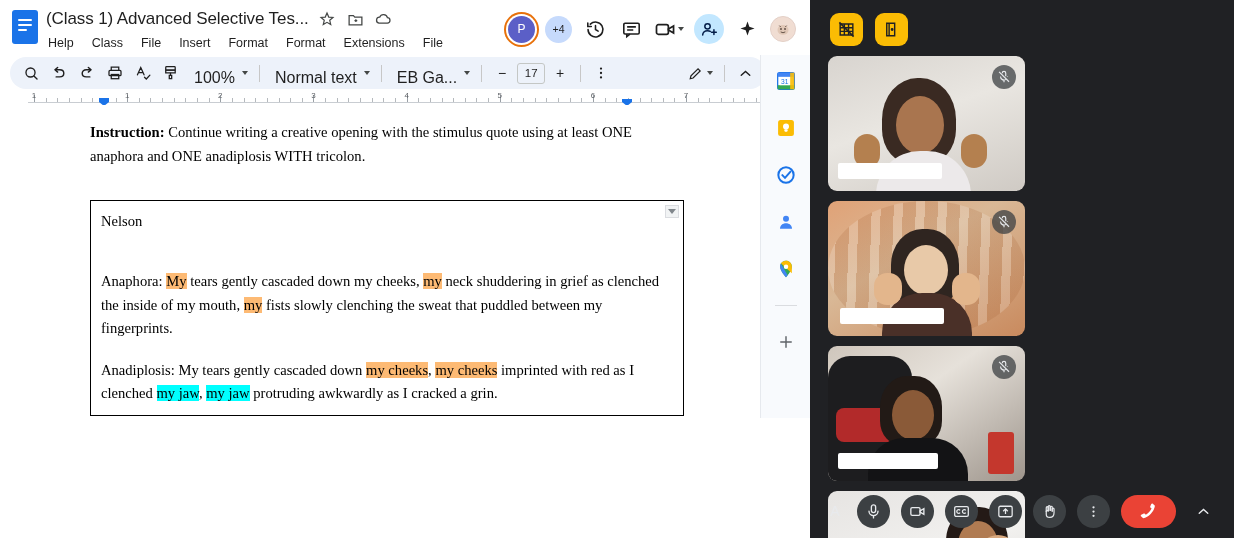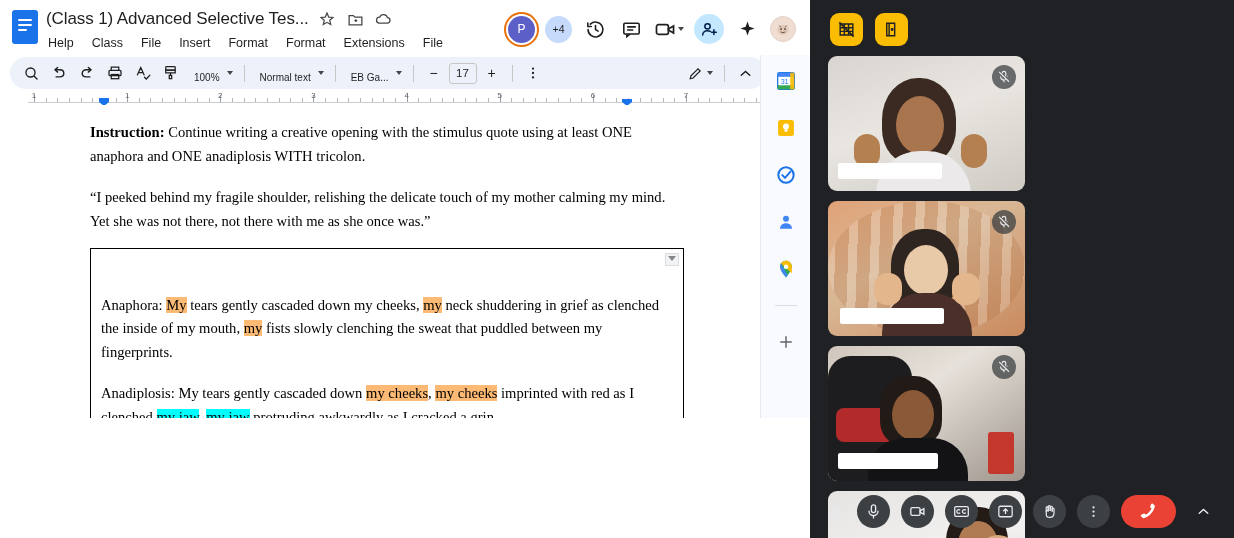--- a/index.html
+++ b/index.html
@@ -31,21 +31,21 @@
   .cam-group { display:flex; align-items:center; gap:1px; color:#1f1f1f; }
   .avatar-user { width:26px; height:26px; border-radius:50%; background:#f1ddd4; display:flex; align-items:center; justify-content:center;
      border:1px solid #e3d0c6; overflow:hidden; }
 
   
   .toolbar-wrap { padding:0 8px 0 10px; height:36px; display:flex; align-items:center; }
   .toolbar { flex:1 1 auto; height:32px; background:#edf2fa; border-radius:18px; display:flex; align-items:center;
     padding:0 8px; gap:2px; }
   .tb { width:26px; height:26px; border-radius:50%; display:flex; align-items:center; justify-content:center; color:#1f1f1f; }
   .tb-sep { width:1px; height:17px; background:#c7c7c7; margin:0 5px; }
-  .tb-text { font-size:10px; color:#1f1f1f; padding:0 4px; white-space:nowrap;margin-top:9px; }
+  .tb-text { font-size:16px; color:#1f1f1f; padding:0 4px; white-space:nowrap;margin-top:9px; }
   .tb-drop { display:flex; align-items:center; gap:3px; padding:0 4px; height:24px; border-radius:4px; }
   .caret { width:0;height:0;border-left:3.5px solid transparent;border-right:3.5px solid transparent;border-top:4px solid #444746; }
   .fontsize-box { width:28px; height:21px; border:1px solid #c4c7c5; border-radius:3px; display:flex; align-items:center;
      justify-content:center; font-size:11.5px; color:#1f1f1f; background:#edf2fa; }
   .tb-spacer { flex:1 1 auto; }
   .calendar-icon { width:22px; height:22px; }
 
   
   .ruler { position:relative; height:13px; margin-top:1px; background:#fff; }
   .ruler-line { position:absolute; left:28px; right:30px; top:10px; height:1px; background:#c9cdd2; }
@@ -396,28 +396,28 @@
             <rect x="8" y="16.8" width="12" height="2"></rect>
           </svg>
       </div>
 
       <div class="page">
         <div class="doc-text">
           <p>
             <b class="bold">Instruction:</b><span> Continue writing a creative opening with the stimulus quote using at least ONE anaphora and ONE anadiplosis WITH tricolon.</span>
           </p>
           <div class="spacer"></div>
-          <p>“I peeked behind my fragile shoulder, relishing the delicate touch of my mother calming my mind. Yet she was not there, not there with me as she once was.”</p>
 
           <div class="resp-box">
             <div class="boxcaret">
               <svg width="8" height="6" viewBox="0 0 8 6">
                   <path d="M0 0h8L4 5z" fill="#80868b"></path>
                 </svg>
             </div>
+            <p>Nelson</p>
             <div class="spacer"></div>
             <div class="spacer"></div>
             <p>
               <span>Anaphora: </span><span class="hl-green">My</span><span> tears gently cascaded down my cheeks, </span><span class="hl-green">my</span><span> neck shuddering in grief as clenched the inside of my mouth, </span><span class="hl-green">my</span><span> fists slowly clenching the sweat that puddled between my fingerprints.</span>
             </p>
             <div class="spacer"></div>
             <p>
               <span>Anadiplosis: </span><span>My tears gently cascaded down </span><span class="hl-green">my cheeks</span><span>, </span><span class="hl-green">my cheeks</span><span> imprinted with red as I clenched </span><span class="hl-cyan">my jaw</span><span>, </span><span class="hl-cyan">my jaw</span><span> protruding awkwardly as I cracked a grin.</span>
             </p>
           </div>

